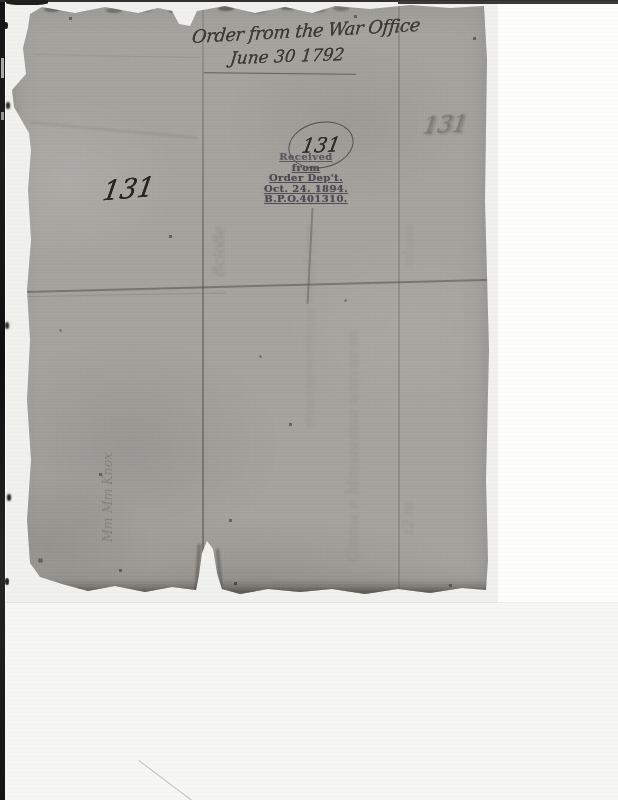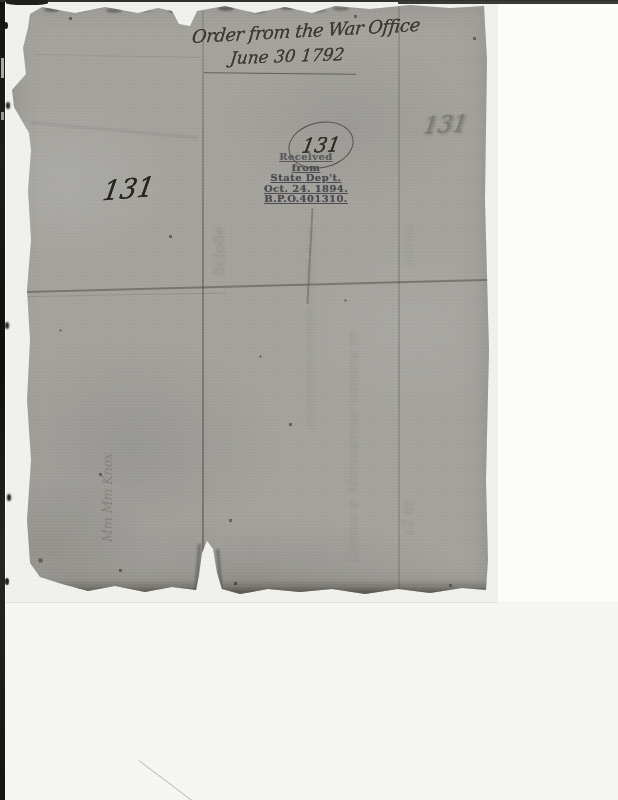--- a/index.html
+++ b/index.html
@@ -142,21 +142,21 @@
 
     <div class="num-circle">
       <span class="hand-n">131</span>
     </div>
 
     <div class="hand num-right">131</div>
 
     <div class="stamp">
       <div class="s1">Received</div>
       <div>from</div>
-      <div>State Dep't.</div>
+      <div>Order Dep't.</div>
       <div>Oct. 24. 1894.</div>
       <div>B.P.O.401310.</div>
     </div>
 
     <div class="ghost gh-left">Mm Mm Knox</div>
     <div class="ghost gh-loops">8clo8e</div>
     <div class="ghost gh-col-a">mvwnnemvrinmse mvund mne</div>
     <div class="ghost gh-col-b">Gmnw e Mmvzemse wmvne m</div>
     <div class="ghost gh-col-c">mlnvm</div>
     <div class="ghost gh-col-d">z2 m</div>

